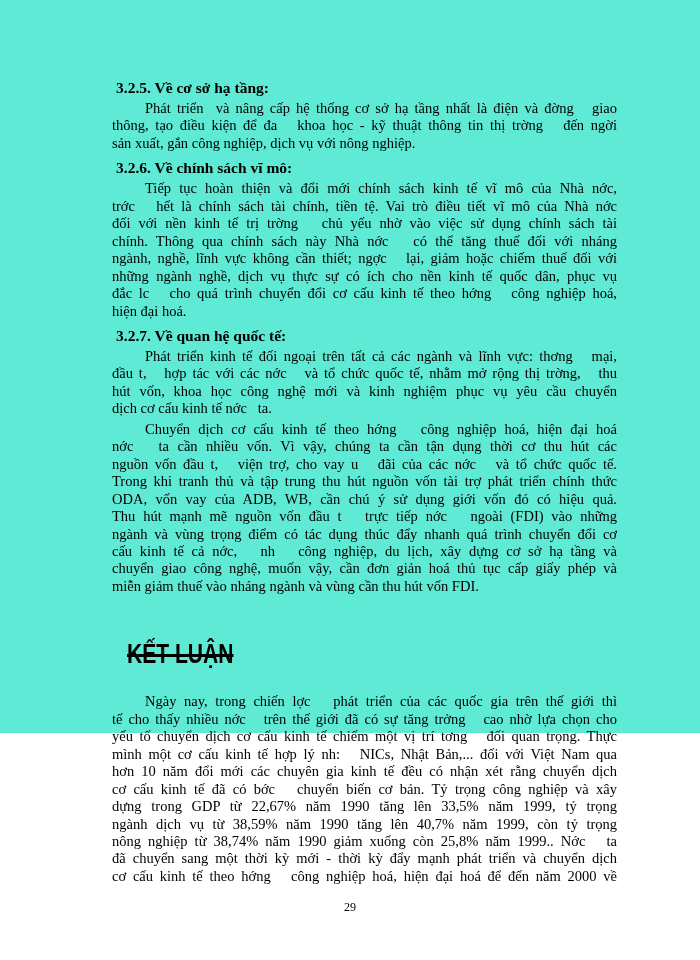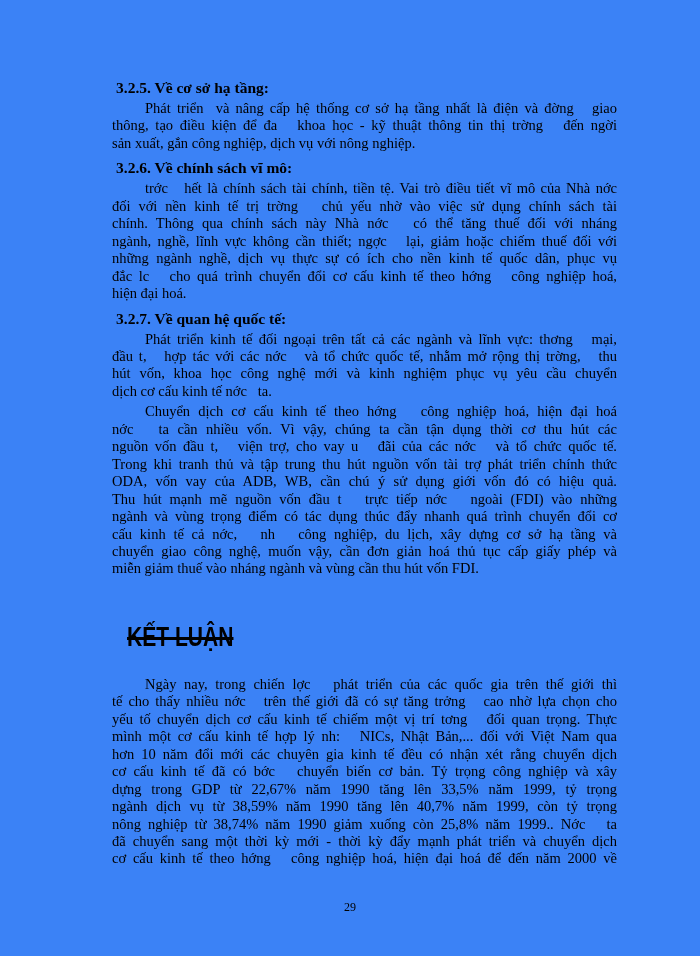--- a/index.html
+++ b/index.html
@@ -10,22 +10,22 @@
   body {
     width: 700px;
     height: 960px;
     font-family: "Liberation Serif", serif;
     color: #000000;
     overflow: hidden;
   }
   .page {
     position: relative;
     width: 700px;
-    height: 956px;
-    background: #3b82f6;
+    height: 733px;
+    background: #5eead4;
   }
   .content {
     position: absolute;
     left: 112px;
     top: 78px;
     width: 505px;
   }
   .heading {
     font-weight: bold;
     font-size: 15.5px;
@@ -89,20 +89,21 @@
 
     <div class="heading">3.2.5. Về cơ sở hạ tầng:</div>
     <div class="para">
         <div class="line">Phát triển  và nâng cấp hệ thống cơ sở hạ tầng nhất là điện và đờng   giao</div>
         <div class="line">thông, tạo điều kiện để đa   khoa học - kỹ thuật thông tin thị trờng   đến ngời</div>
         <div class="line">sản xuất, gắn công nghiệp, dịch vụ với nông nghiệp.</div>
       </div>
 
     <div class="heading">3.2.6. Về chính sách vĩ mô:</div>
     <div class="para">
+        <div class="line">Tiếp tục hoàn thiện và đổi mới chính sách kinh tế vĩ mô của Nhà nớc,</div>
         <div class="line">trớc   hết là chính sách tài chính, tiền tệ. Vai trò điều tiết vĩ mô của Nhà nớc</div>
         <div class="line">đối với nền kinh tế trị trờng   chủ yếu nhờ vào việc sử dụng chính sách tài</div>
         <div class="line">chính. Thông qua chính sách này Nhà nớc   có thể tăng thuế đối với nháng</div>
         <div class="line">ngành, nghề, lĩnh vực không cần thiết; ngợc   lại, giảm hoặc chiếm thuế đối với</div>
         <div class="line">những ngành nghề, dịch vụ thực sự có ích cho nền kinh tế quốc dân, phục vụ</div>
         <div class="line">đắc lc   cho quá trình chuyển đổi cơ cấu kinh tế theo hớng   công nghiệp hoá,</div>
         <div class="line">hiện đại hoá.</div>
       </div>
 
     <div class="heading">3.2.7. Về quan hệ quốc tế:</div>

